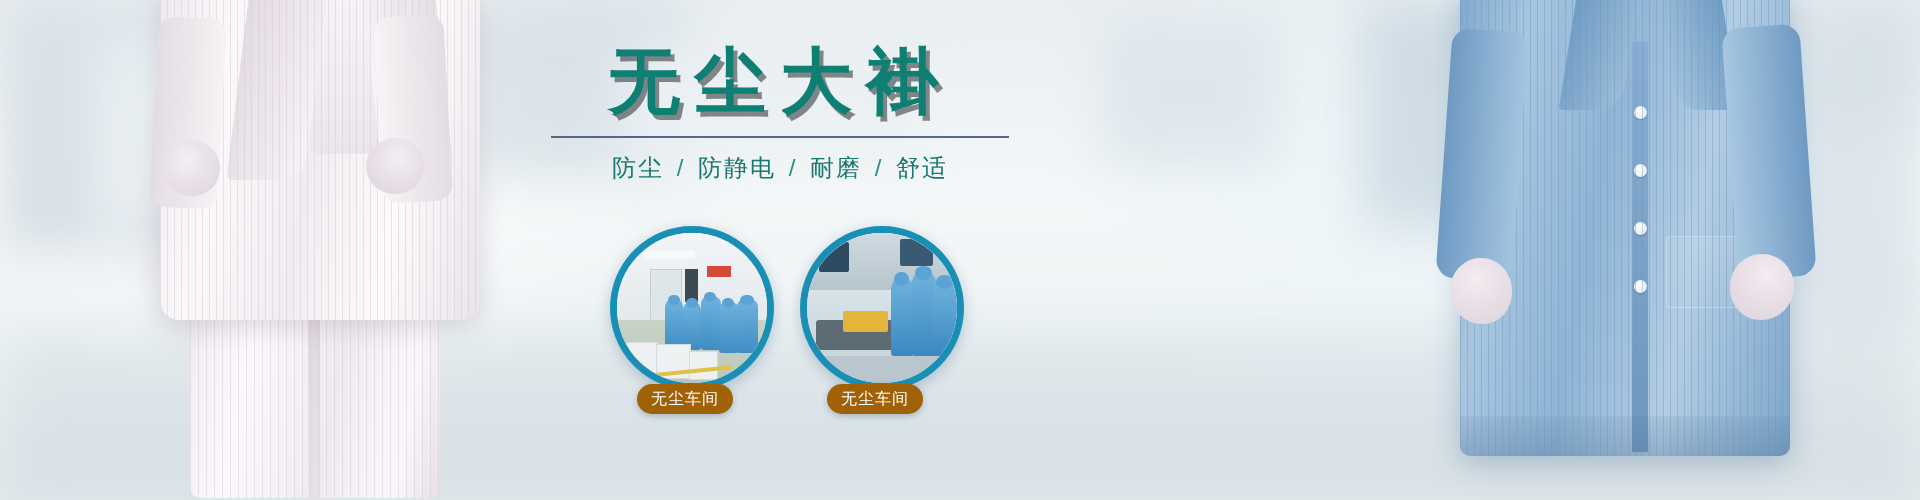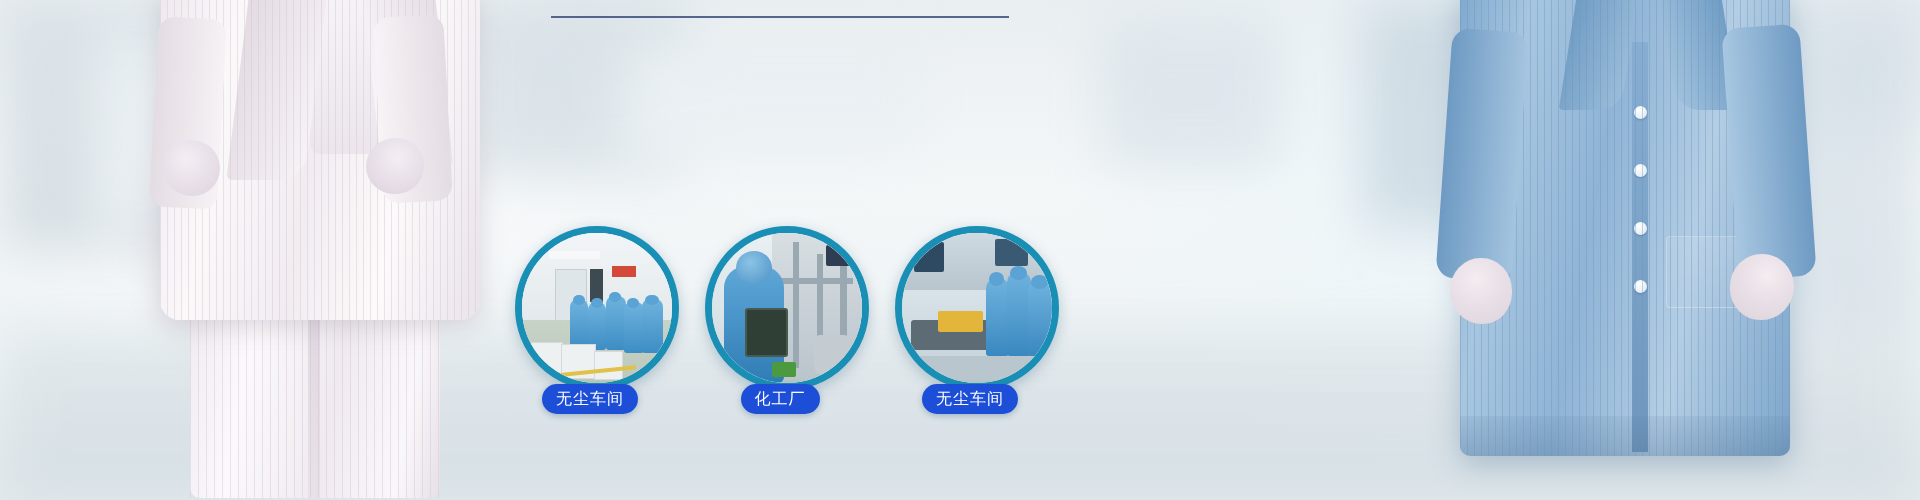--- a/index.html
+++ b/index.html
@@ -174,21 +174,21 @@
   .ph-cos .w1{left:56%;top:30%;width:15%;height:52%;}
   .ph-cos .w2{left:70%;top:26%;width:16%;height:56%;}
   .ph-cos .w3{left:84%;top:32%;width:16%;height:50%;}
   .ph-cos .h{position:absolute;border-radius:50%;background:#5ba3d4;}
   .ph-cos .h1{left:58%;top:26%;width:10%;height:9%;}
   .ph-cos .h2{left:72%;top:22%;width:11%;height:9%;}
   .ph-cos .h3{left:86%;top:28%;width:11%;height:9%;}
   .ph-cos .floor{position:absolute;left:0;bottom:0;width:100%;height:18%;background:#b9c6cd;}
 
   .badge-label{margin:-16px auto 0;position:relative;z-index:3;
-    background:#1d4ed8;color:#ffffff;border-radius:16px;
+    background:#a16207;color:#ffffff;border-radius:16px;
     font-size:16px;line-height:30px;height:30px;padding:0 14px;display:inline-block;
     letter-spacing:1px;white-space:nowrap;
     box-shadow:0 2px 6px rgba(30,80,110,.3);}
   .badge-label-wrap{text-align:center;}
 </style>
 </head>
 <body>
 
 <div class="banner">
 
@@ -235,24 +235,34 @@
       <div class="fr-hem" style="left:0;top:430px;width:330px"></div>
     </div>
     <div class="fr-sleeveL"></div>
     <div class="fr-sleeveR"></div>
     <div class="fr-gloveL"></div>
     <div class="fr-gloveR"></div>
   </div>
 
   <div class="content">
 
+    <h1 class="title">无尘大褂</h1>
 
     <div class="divider"></div>
 
 
+    <div class="features">
+      <span>防尘</span>
+      <span class="sep">/</span>
+      <span>防静电</span>
+      <span class="sep">/</span>
+      <span>耐磨</span>
+      <span class="sep">/</span>
+      <span>舒适</span>
+    </div>
 
     <div class="badges">
 
       <div class="badge">
         <div class="badge-circle">
           <div class="ph ph-room">
             <div class="wall"></div>
             <div class="strip"></div>
             <div class="door"></div>
             <div class="door2"></div>
@@ -272,40 +282,20 @@
               <div class="box b2"></div>
               <div class="box b3"></div>
             <div class="line"></div>
           </div>
         </div>
         <div class="badge-label-wrap">
           <span class="badge-label">无尘车间</span>
         </div>
       </div>
 
-      <div class="badge">
-        <div class="badge-circle">
-          <div class="ph ph-chem">
-            <div class="mach"></div>
-            <div class="bar v1"></div>
-              <div class="bar v2"></div>
-              <div class="bar v3"></div>
-            <div class="bar hbar"></div>
-            <div class="scr"></div>
-            <div class="drum"></div>
-            <div class="worker"></div>
-            <div class="head"></div>
-            <div class="tab"></div>
-            <div class="green"></div>
-          </div>
-        </div>
-        <div class="badge-label-wrap">
-          <span class="badge-label">化工厂</span>
-        </div>
-      </div>
 
       <div class="badge">
         <div class="badge-circle">
           <div class="ph ph-cos">
             <div class="topeq"></div>
             <div class="mon"></div>
             <div class="mon2"></div>
             <div class="floor"></div>
             <div class="tray"></div>
             <div class="yellow"></div>

